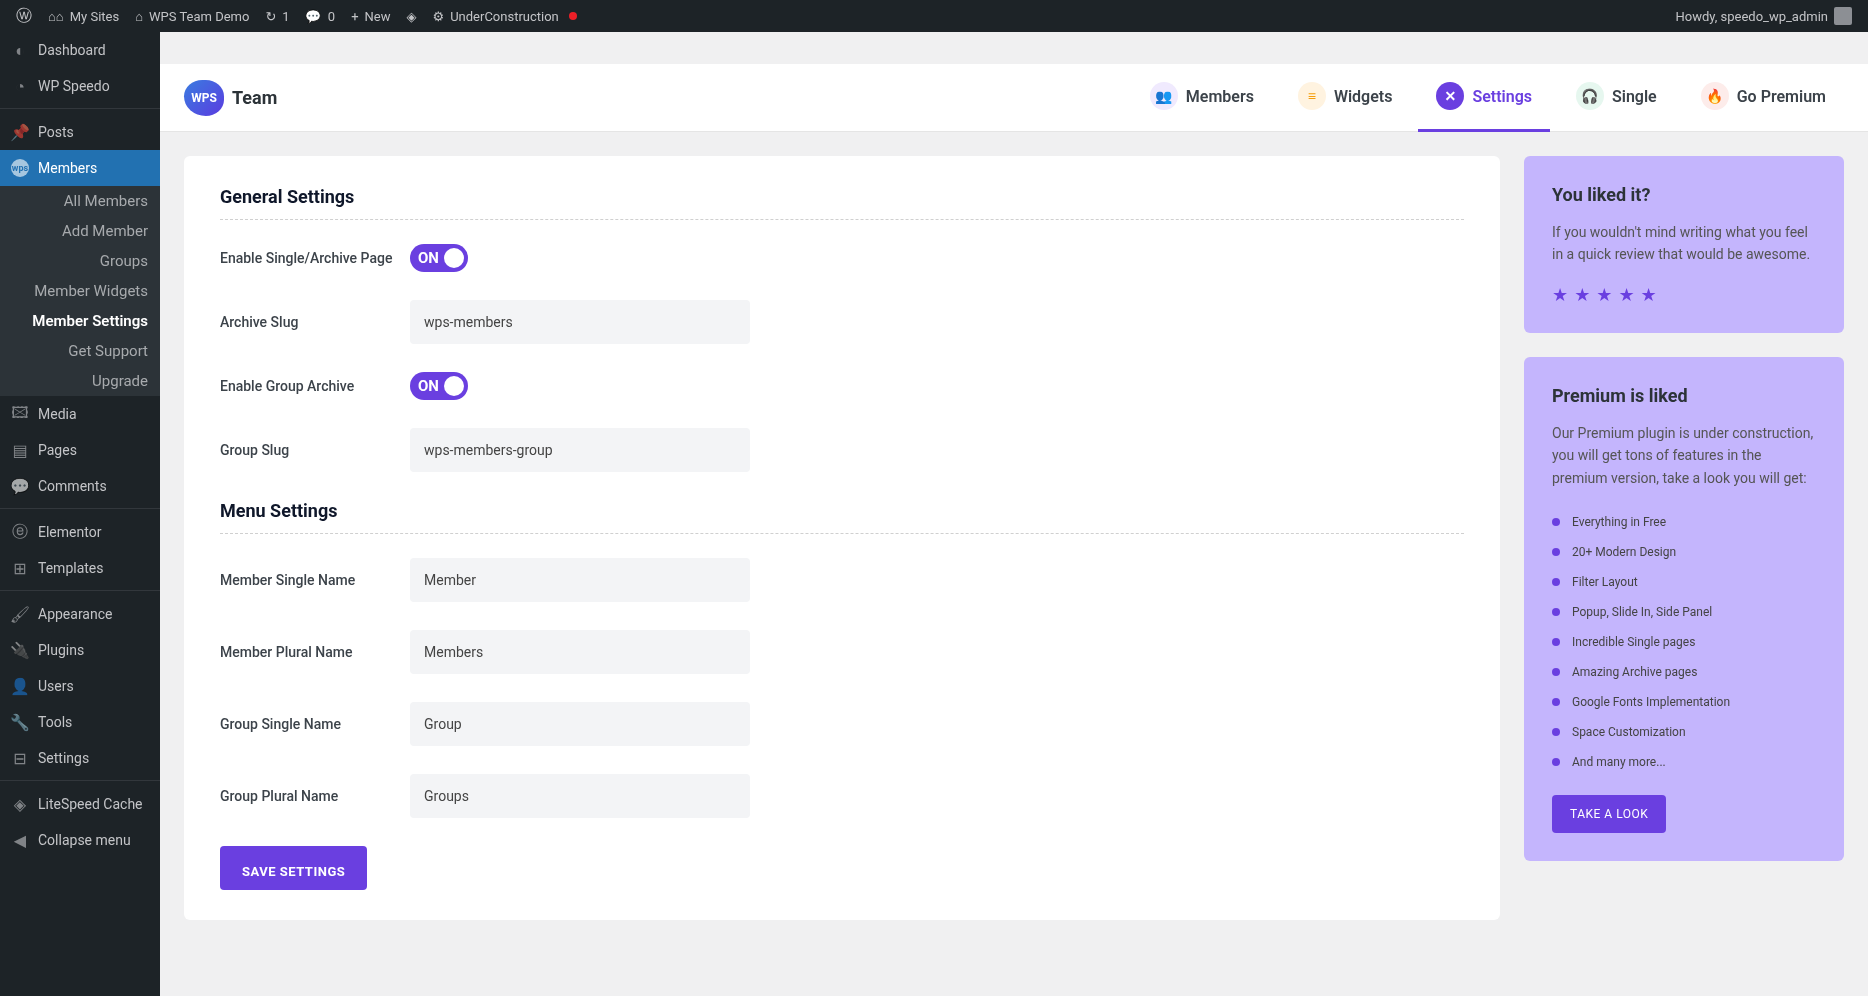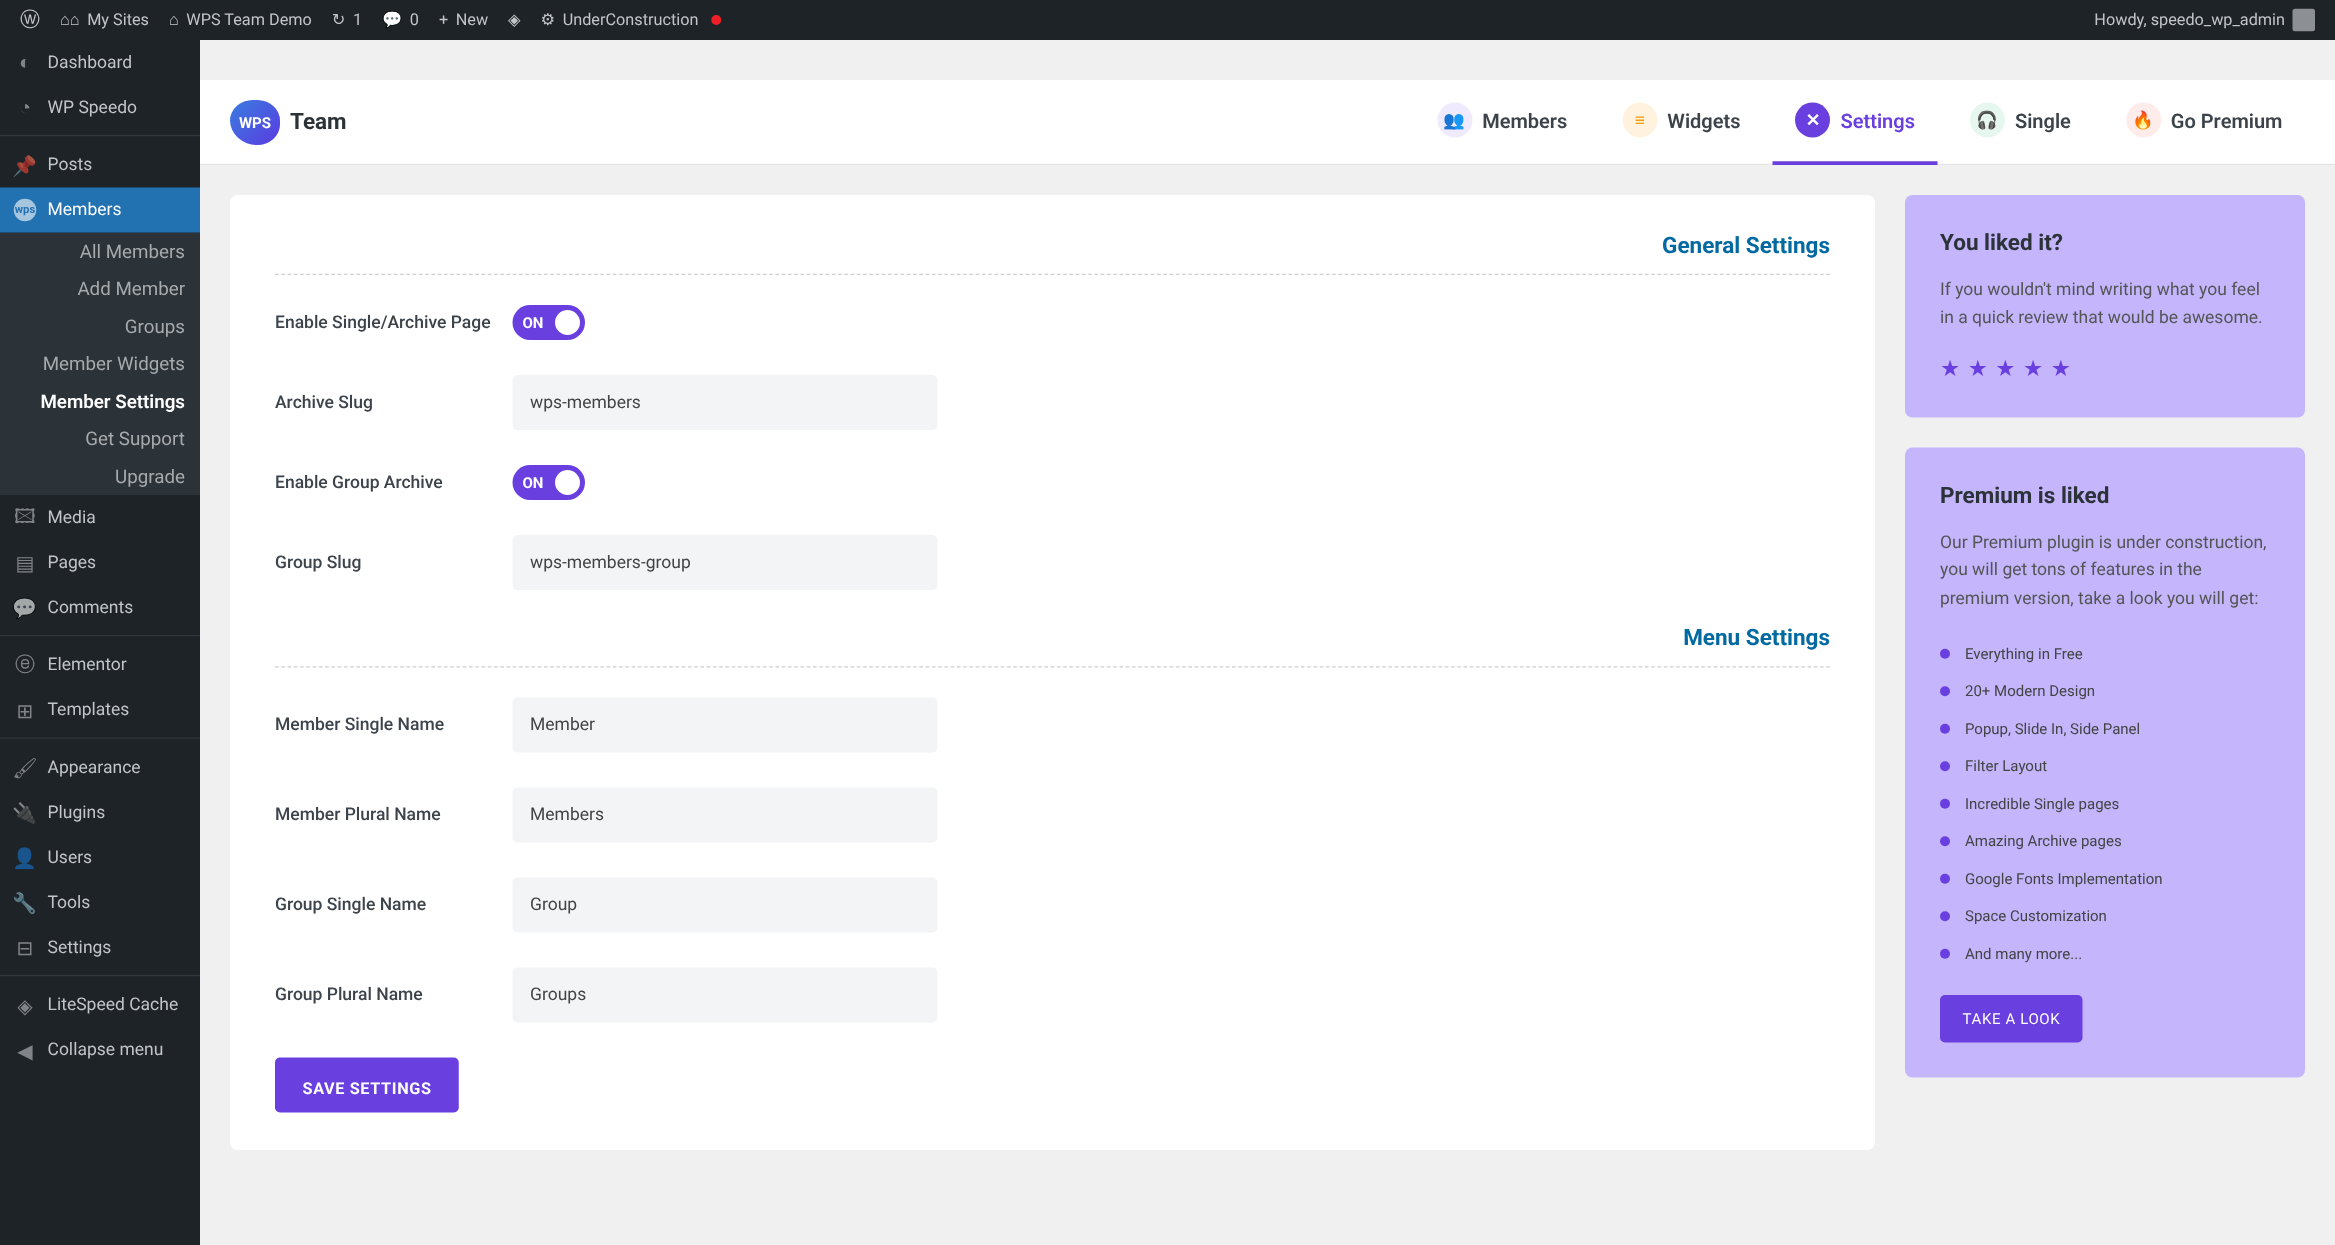--- a/index.html
+++ b/index.html
@@ -35,26 +35,26 @@
 .plugin-nav-item.active { color: #6a3fe0; border-bottom-color: #6a3fe0; }
 .nav-icon { width: 28px; height: 28px; border-radius: 50%; display: inline-flex; align-items: center; justify-content: center; font-size: 14px; }
 .ic-members { background: #f0eafe; color: #6a3fe0; }
 .ic-widgets { background: #fff3e0; color: #f59e0b; }
 .ic-settings { background: #6a3fe0; color: #fff; }
 .ic-support { background: #e6f7ef; color: #10b981; }
 .ic-premium { background: #fdecea; color: #ef4444; }
 
 .page-body { padding: 24px; display: flex; gap: 24px; align-items: flex-start; }
 .settings-panel { background: #fff; border-radius: 6px; padding: 30px 36px; flex: 1; }
-.section-title { font-size: 18px; font-weight: 700; color: #0369a1; margin-bottom: 12px; text-align: right; }
+.section-title { font-size: 18px; font-weight: 700; color: #0f172a; margin-bottom: 12px; }
 .dotted-hr { border: none; border-top: 1px dashed #d0d0d0; margin-bottom: 24px; }
 .form-row { display: flex; align-items: center; margin-bottom: 28px; }
 .form-label { width: 190px; font-size: 14px; color: #3c434a; font-weight: 500; }
 .form-input { width: 340px; height: 44px; background: #f3f4f6; border: none; border-radius: 4px; padding: 0 14px; font-size: 14px; color: #444; }
-.toggle { width: 58px; height: 28px; background: #6a3fe0; border-radius: 14px; position: relative; display: inline-flex; align-items: center; padding: 0 8px; color: #fff; font-size: 12px; font-weight: 700; }
+.toggle { width: 58px; height: 28px; background: #6a3fe0; border-radius: 14px; position: relative; display: inline-flex; align-items: center; padding: 0 8px; color: #fff; font-size: 15px; font-weight: 700; }
 .toggle .knob { width: 20px; height: 20px; background: #fff; border-radius: 50%; position: absolute; right: 4px; }
 .save-btn { background: #6a3fe0; color: #fff; border: none; padding: 18px 22px; height: 44px; border-radius: 4px; font-weight: 700; font-size: 13px; letter-spacing: 0.5px; cursor: pointer; }
 
 .side-col { width: 320px; display: flex; flex-direction: column; gap: 24px; }
 .card { background: #c4b5fd; border-radius: 6px; padding: 28px; }
 .card h3 { font-size: 18px; font-weight: 700; color: #2c3338; margin-bottom: 16px; }
 .card p { font-size: 14px; color: #555; line-height: 1.6; margin-bottom: 18px; }
 .stars { display: flex; gap: 6px; color: #6a3fe0; font-size: 18px; }
 .feature-list { list-style: none; }
 .feature-list li { display: flex; align-items: center; gap: 12px; padding: 8px 0; font-size: 12px; color: #444; }
@@ -281,22 +281,22 @@
           <span>★</span>
         </div>
       </div>
 
       <div class="card">
         <h3>Premium is liked</h3>
         <p>Our Premium plugin is under construction, you will get tons of features in the premium version, take a look you will get:</p>
         <ul class="feature-list">
           <li>Everything in Free</li>
           <li>20+ Modern Design</li>
+          <li>Filter Layout</li>
           <li>Popup, Slide In, Side Panel</li>
-          <li>Filter Layout</li>
           <li>Incredible Single pages</li>
           <li>Amazing Archive pages</li>
           <li>Google Fonts Implementation</li>
           <li>Space Customization</li>
           <li>And many more...</li>
         </ul>
         <button class="cta-btn">TAKE A LOOK</button>
       </div>
     </div>
   </div>

